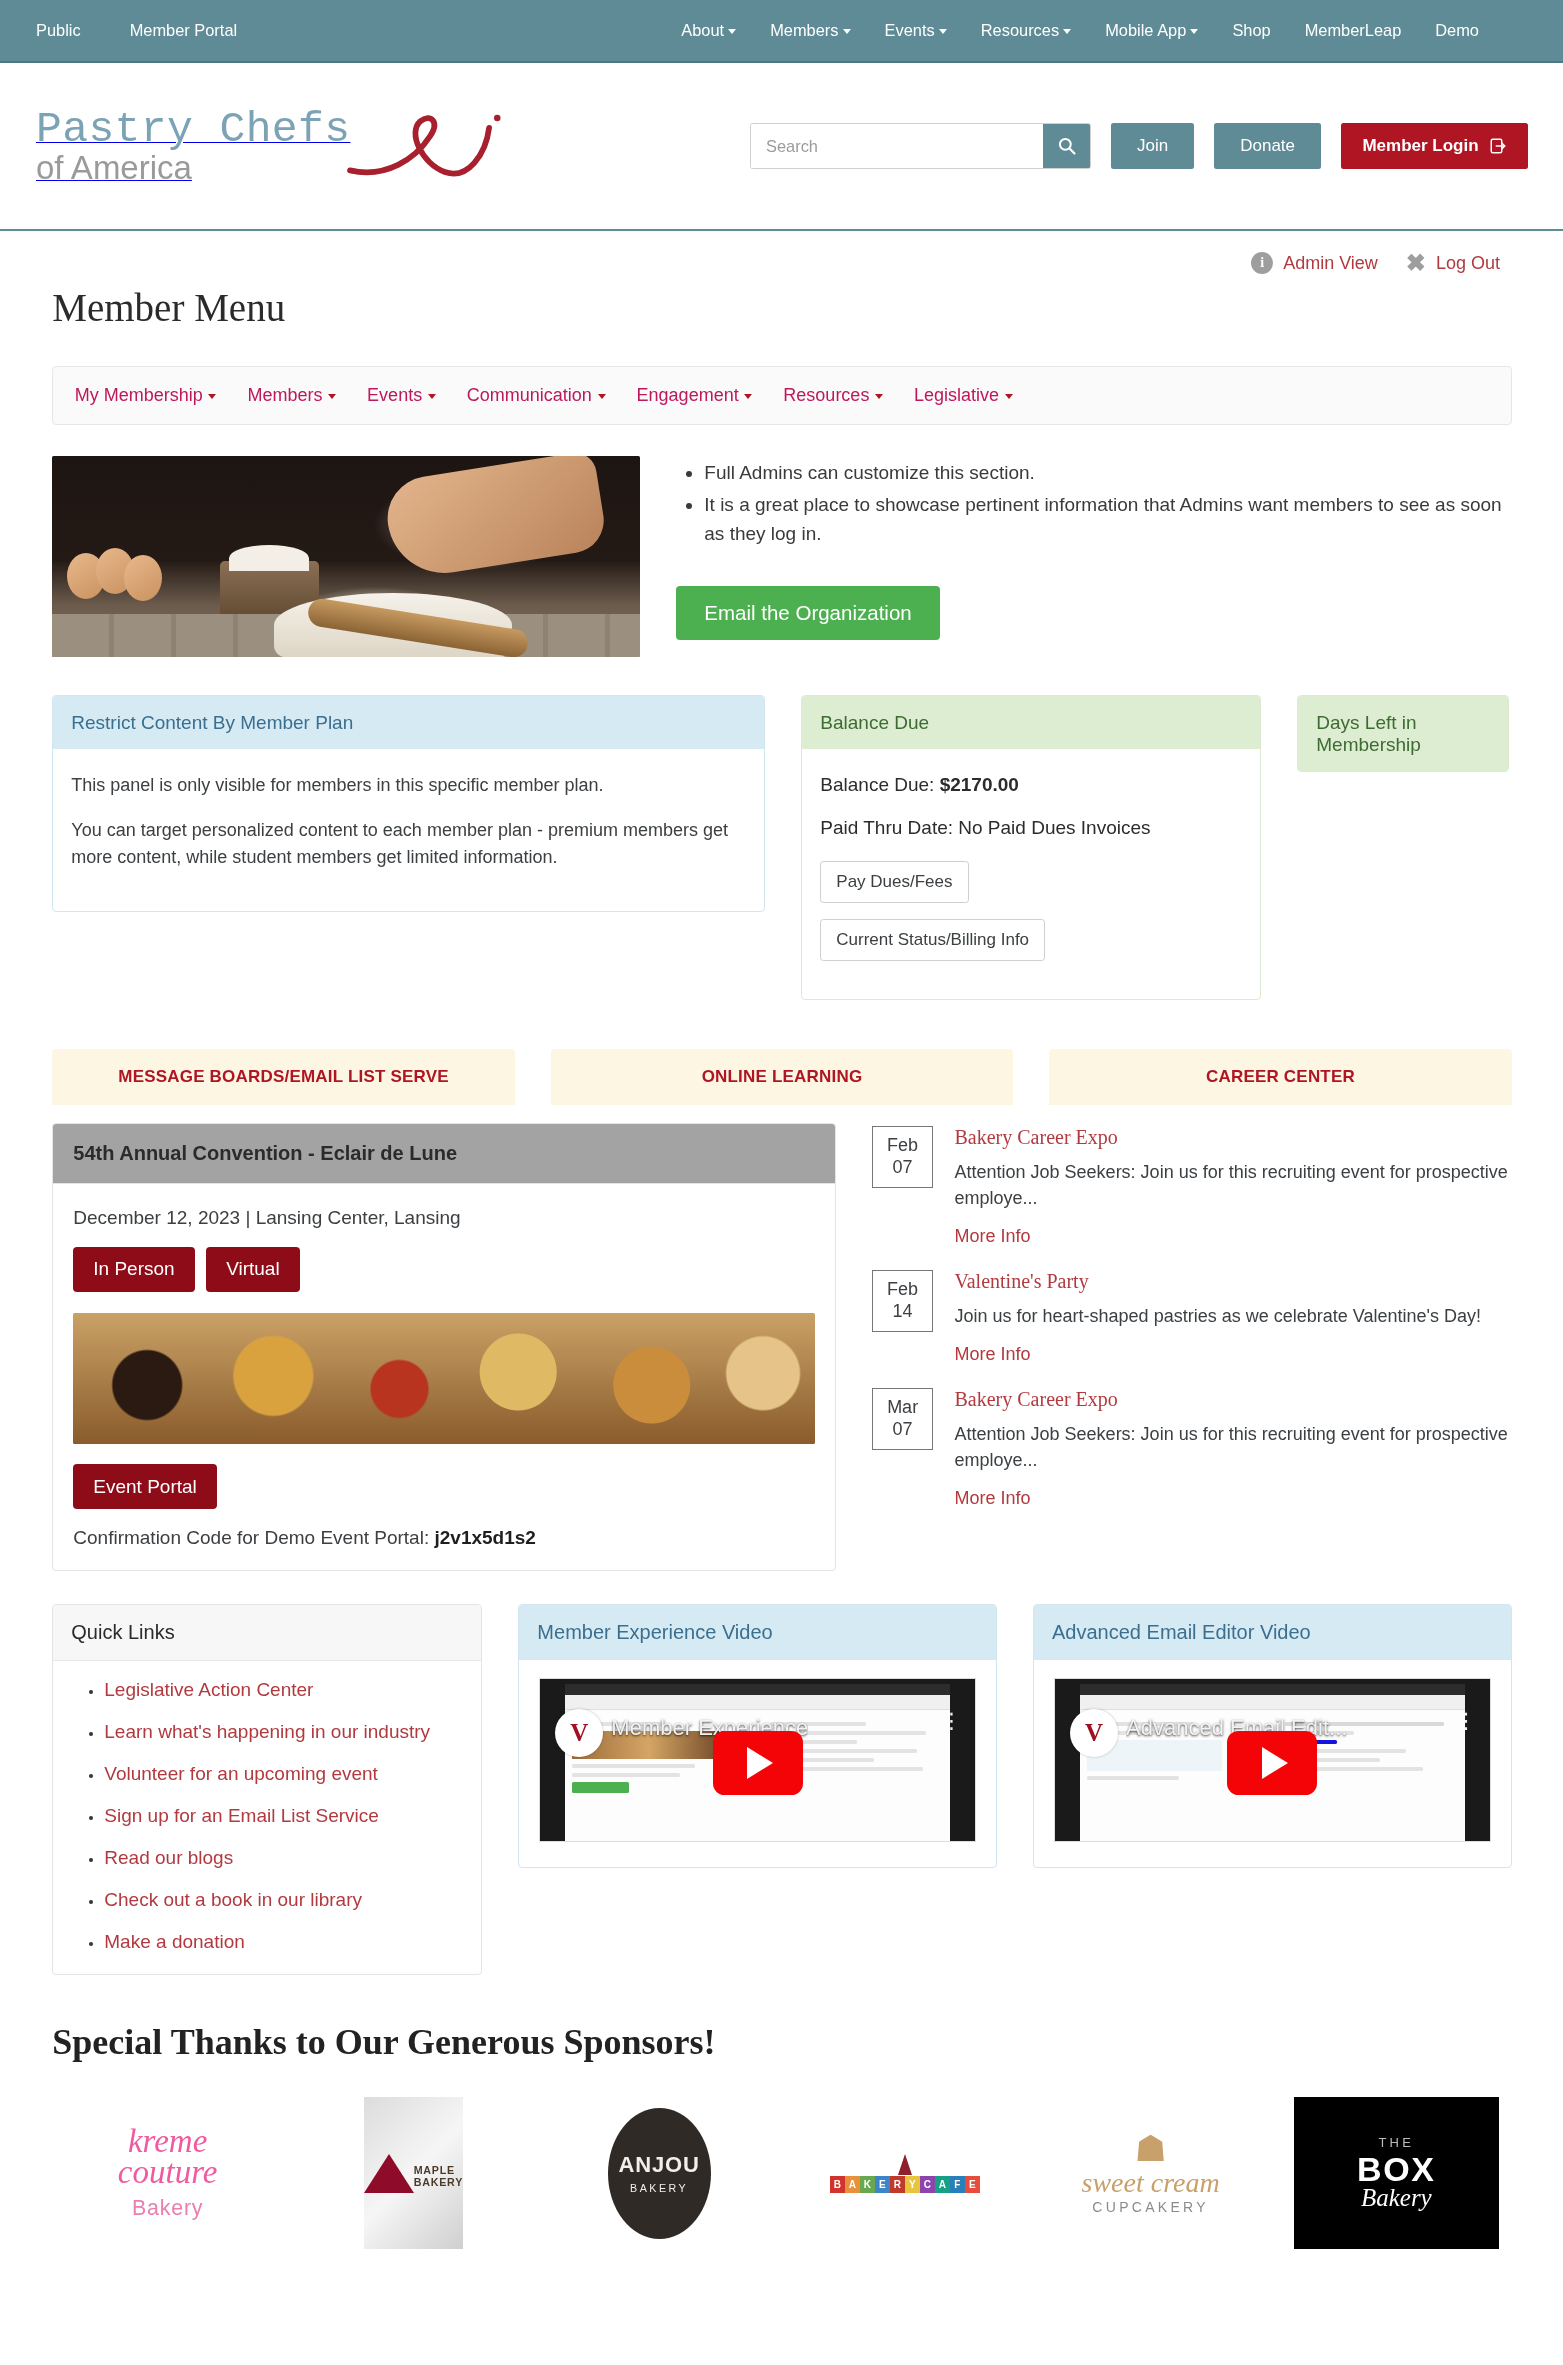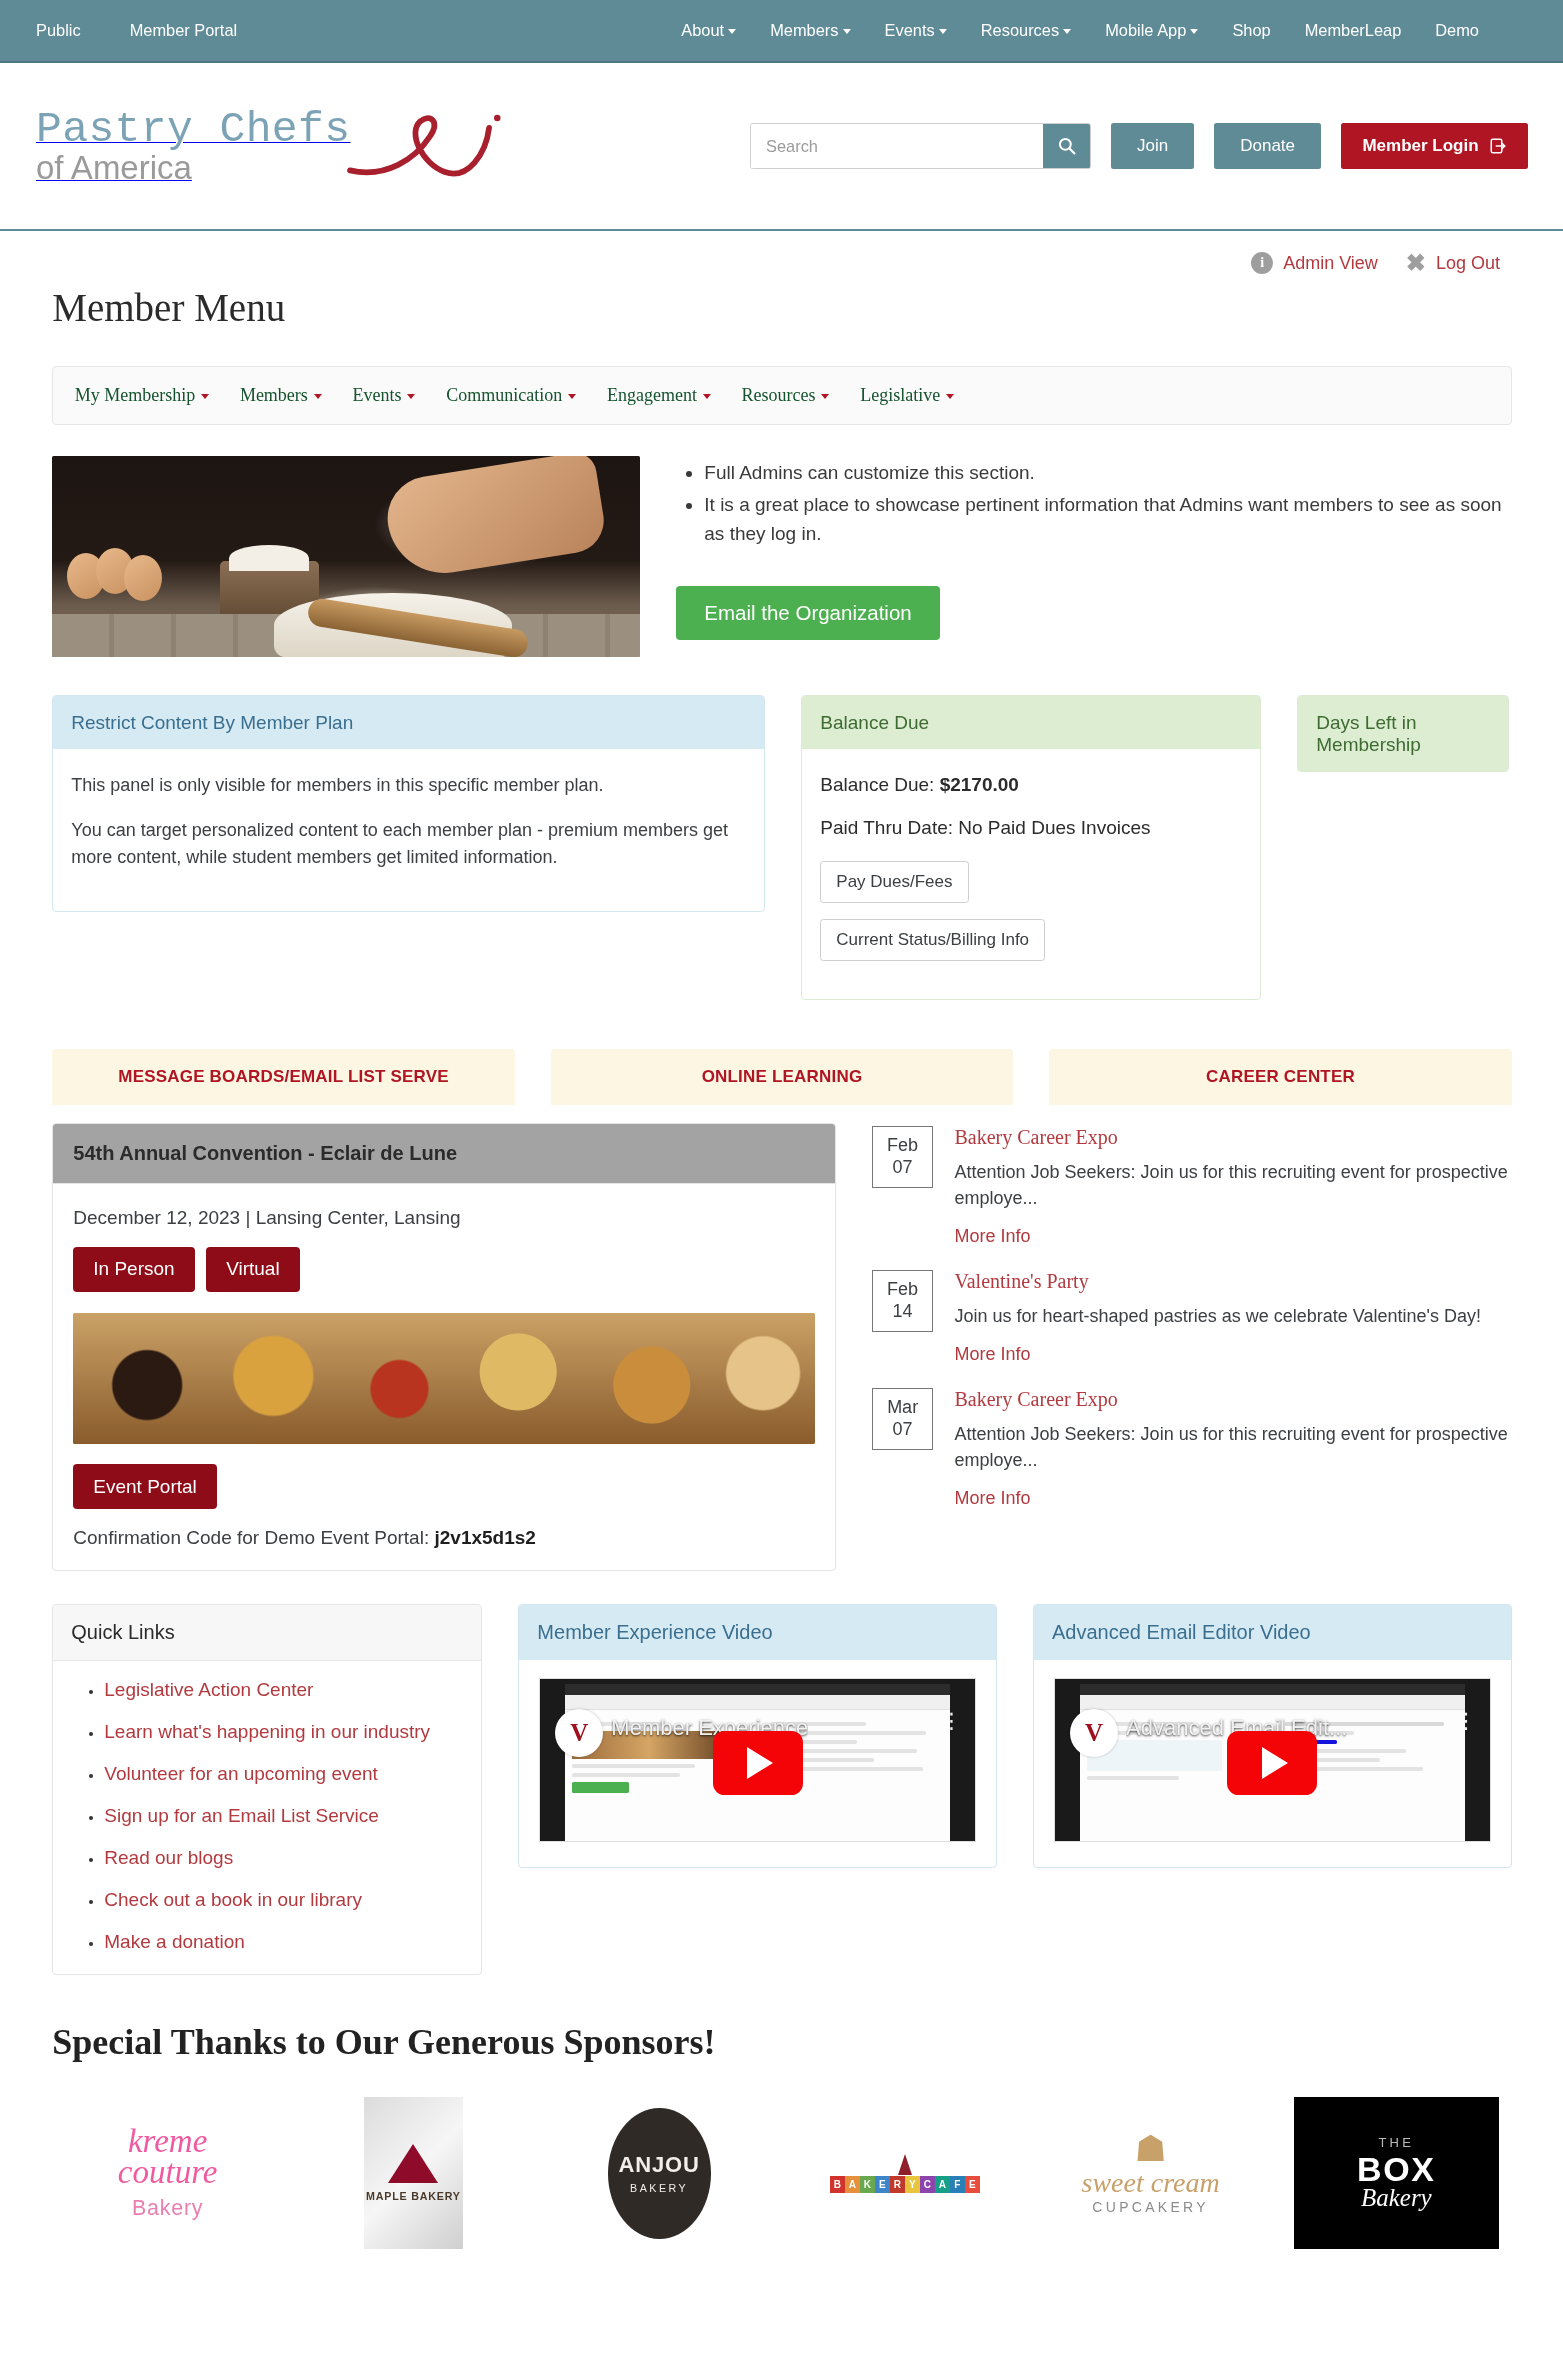--- a/index.html
+++ b/index.html
@@ -112,21 +112,21 @@
     margin:36px 3.3px 0 3.3px;
     background:#fafafa;
     border:0.8px solid #e6e6e6;
     border-radius:4.1px;
     height:59px;
     display:flex; align-items:center;
     padding:0 21.4px;
     gap:31px;
   }
   .membernav a {
-    color:#14532d; font-size:18px; text-decoration:none; white-space:nowrap;font-family:Liberation Serif, serif;
+    color:#be185d; font-size:18px; text-decoration:none; white-space:nowrap;
   }
   .caret-red {
     display:inline-block; width:0;height:0;
     border-left:4.1px solid transparent; border-right:4.1px solid transparent;
     border-top:5.7px solid #b01523; margin-left:5.7px; vertical-align:middle;
   }
 
   
   .hero-row { display:flex; margin:31px 3.3px 0 3.3px; gap:36px; }
   .hero-img {
@@ -316,21 +316,21 @@
     margin:46px 0 0 3.3px;
   }
   .sponsor-row {
     display:flex; align-items:center; justify-content:space-between;
     margin:34px 3.3px 33px 3.3px; gap:15px;
   }
   .sponsor { height:152px; display:flex; align-items:center; justify-content:center; flex:1; }
   .sp-kc { font-family:"Liberation Serif", serif; color:#ef5aa0; font-style:italic; font-size:33px; line-height:.95; text-align:center; }
   .sp-kc .sub { font-family:"Liberation Sans", sans-serif; font-style:normal; color:#e87fb0; font-size:21.4px; letter-spacing:0.8px;}
   .sp-maple { width:99px; height:152px; background:linear-gradient(135deg,#dcdcdc,#f6f6f6,#cfcfcf);
-    display:flex;flex-direction:column;align-items:center;justify-content:center; }
+    display:flex;align-items:center;justify-content:center; }
   .leaf { width:0;height:0; border-left:25px solid transparent;border-right:25px solid transparent;
     border-bottom:39px solid #8e0b2a; }
   .sp-maple .lbl { font-size:10.7px; font-weight:bold; letter-spacing:0.8px; color:#4a3a2a; margin-top:6.6px; }
   .sp-anjou { width:103px;height:131px;border-radius:50%;background:#2f2a26;
     display:flex;flex-direction:column;align-items:center;justify-content:center;color:#f2efe9;}
   .sp-anjou .n { font-size:22px;font-weight:bold;letter-spacing:0.8px; }
   .sp-anjou .b { font-size:10.7px;letter-spacing:2.5px;margin-top:3.3px; }
   .sp-cafe { display:flex; flex-direction:column; align-items:center; }
   .sp-cafe .letters { display:flex; }
   .sp-cafe .letters span { width:15px;height:16.4px;color:#fff;font-size:10px;font-weight:bold;

